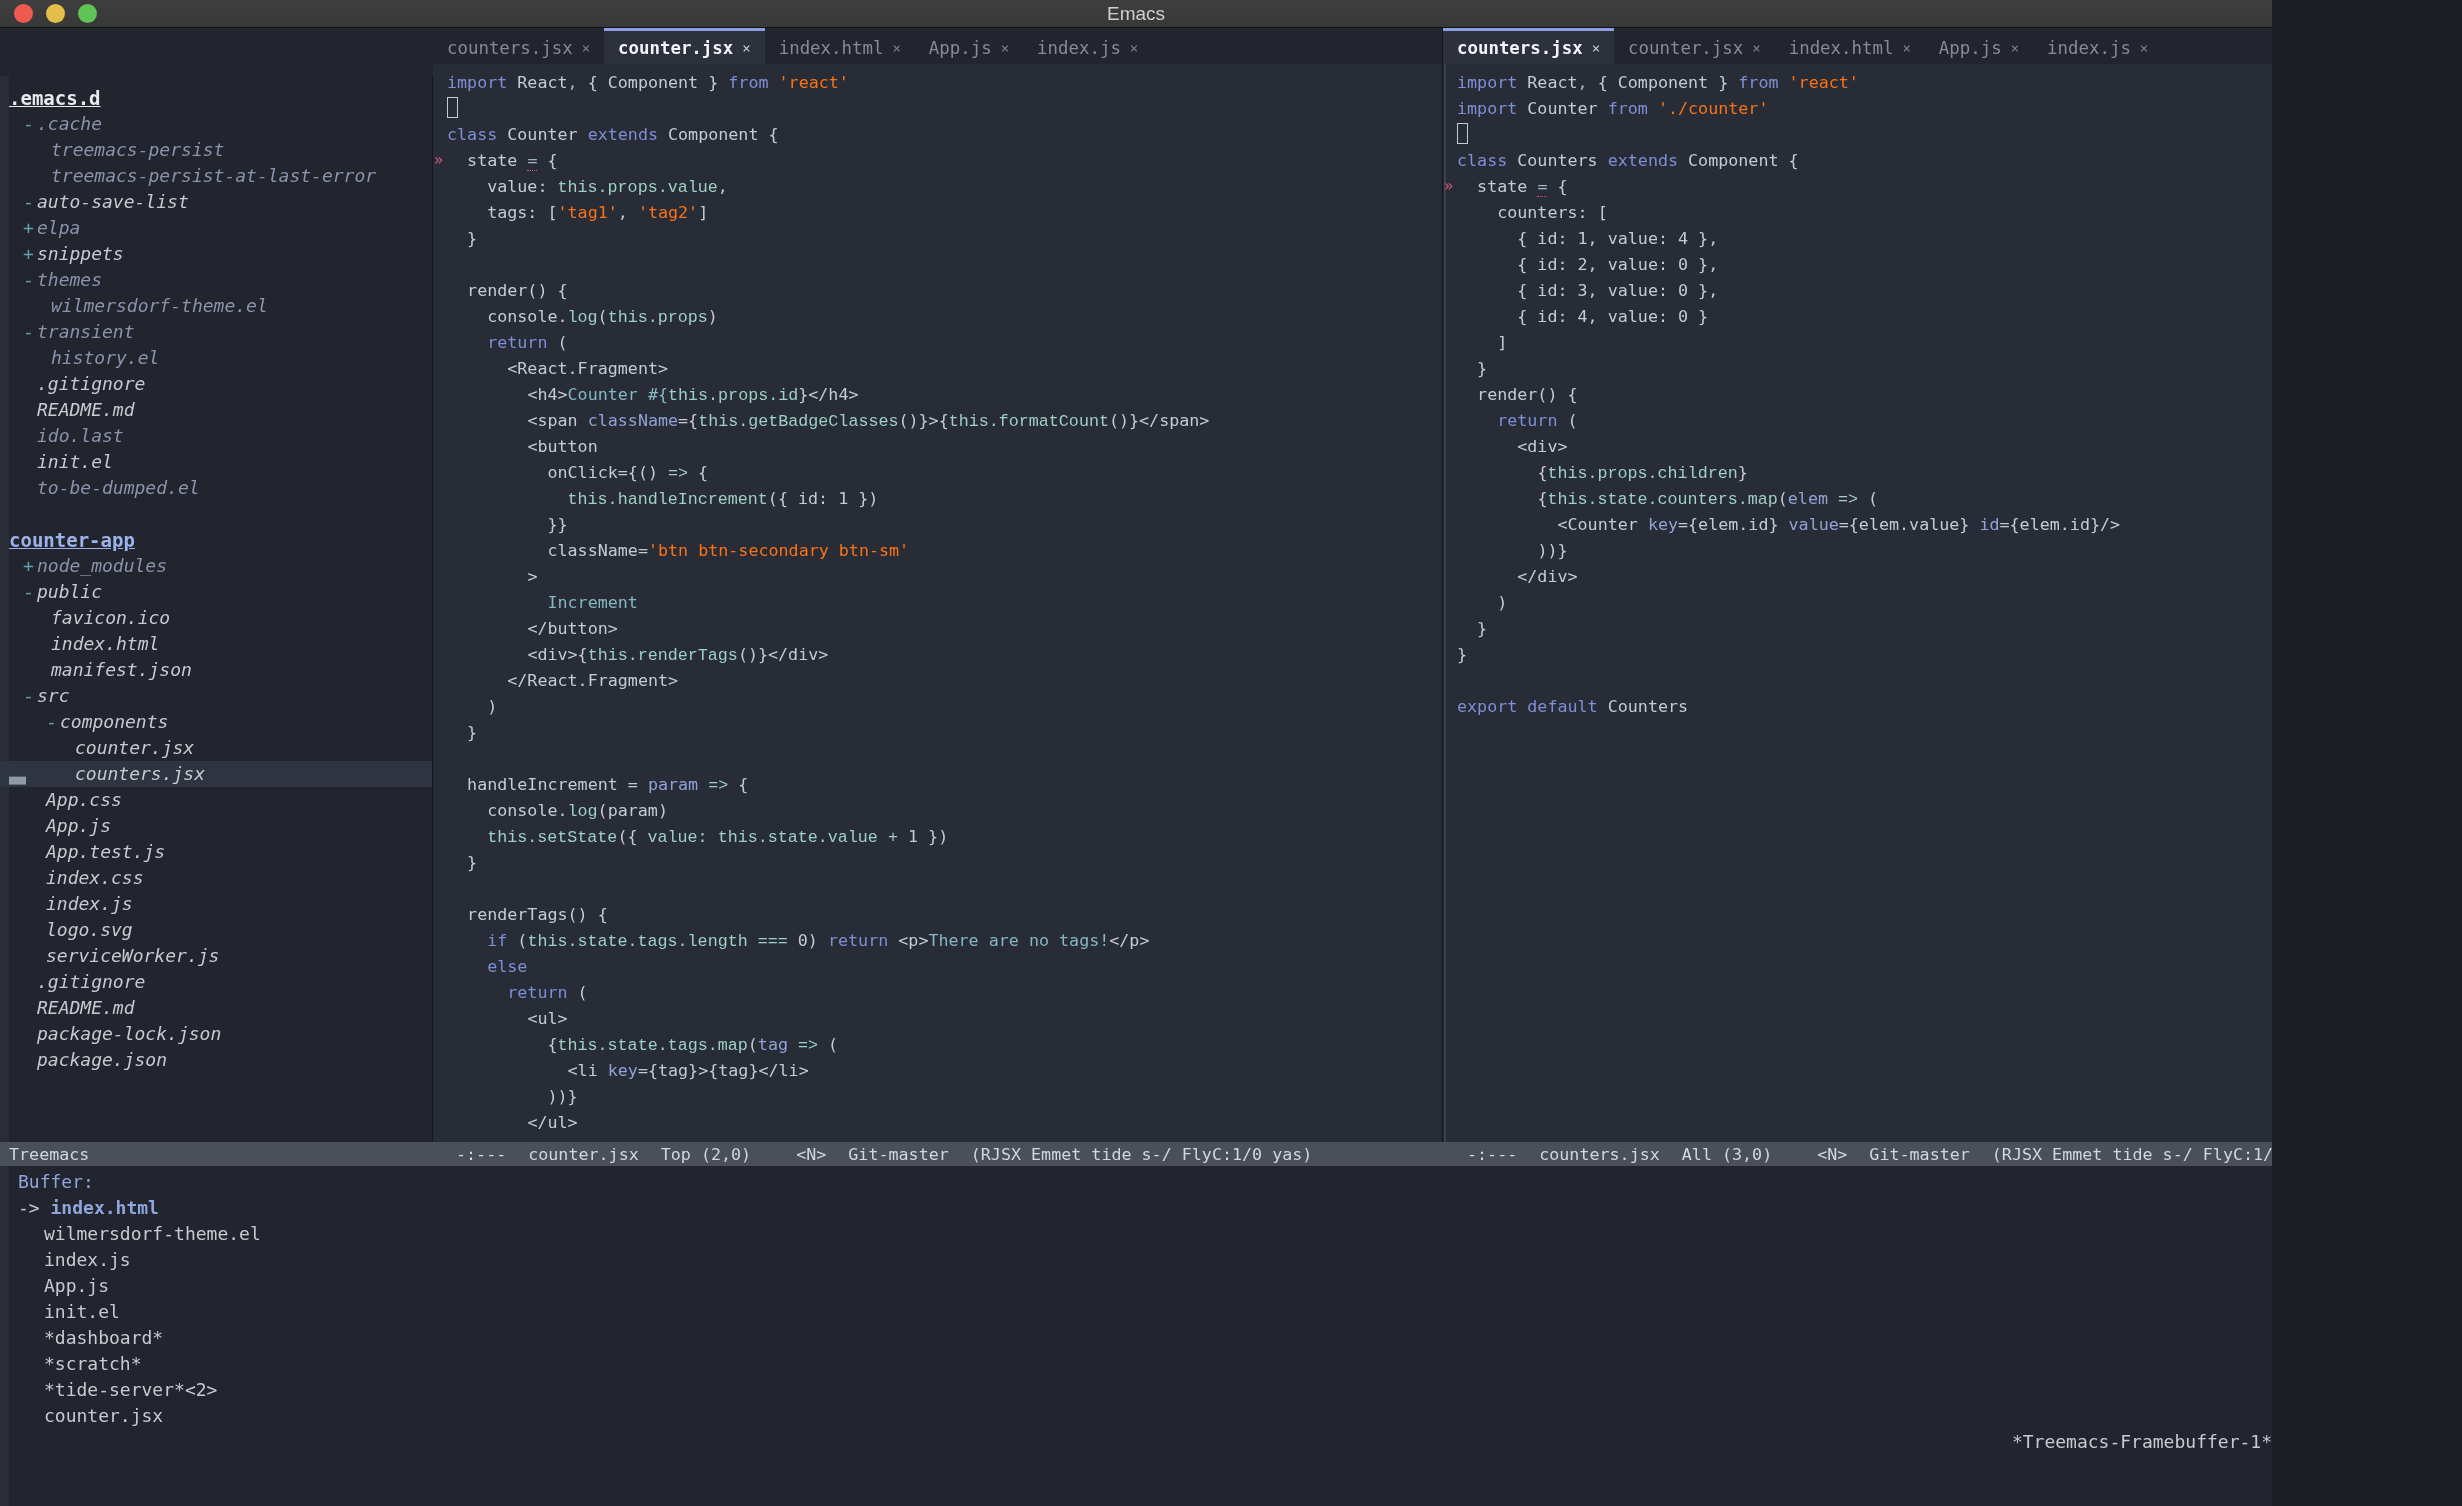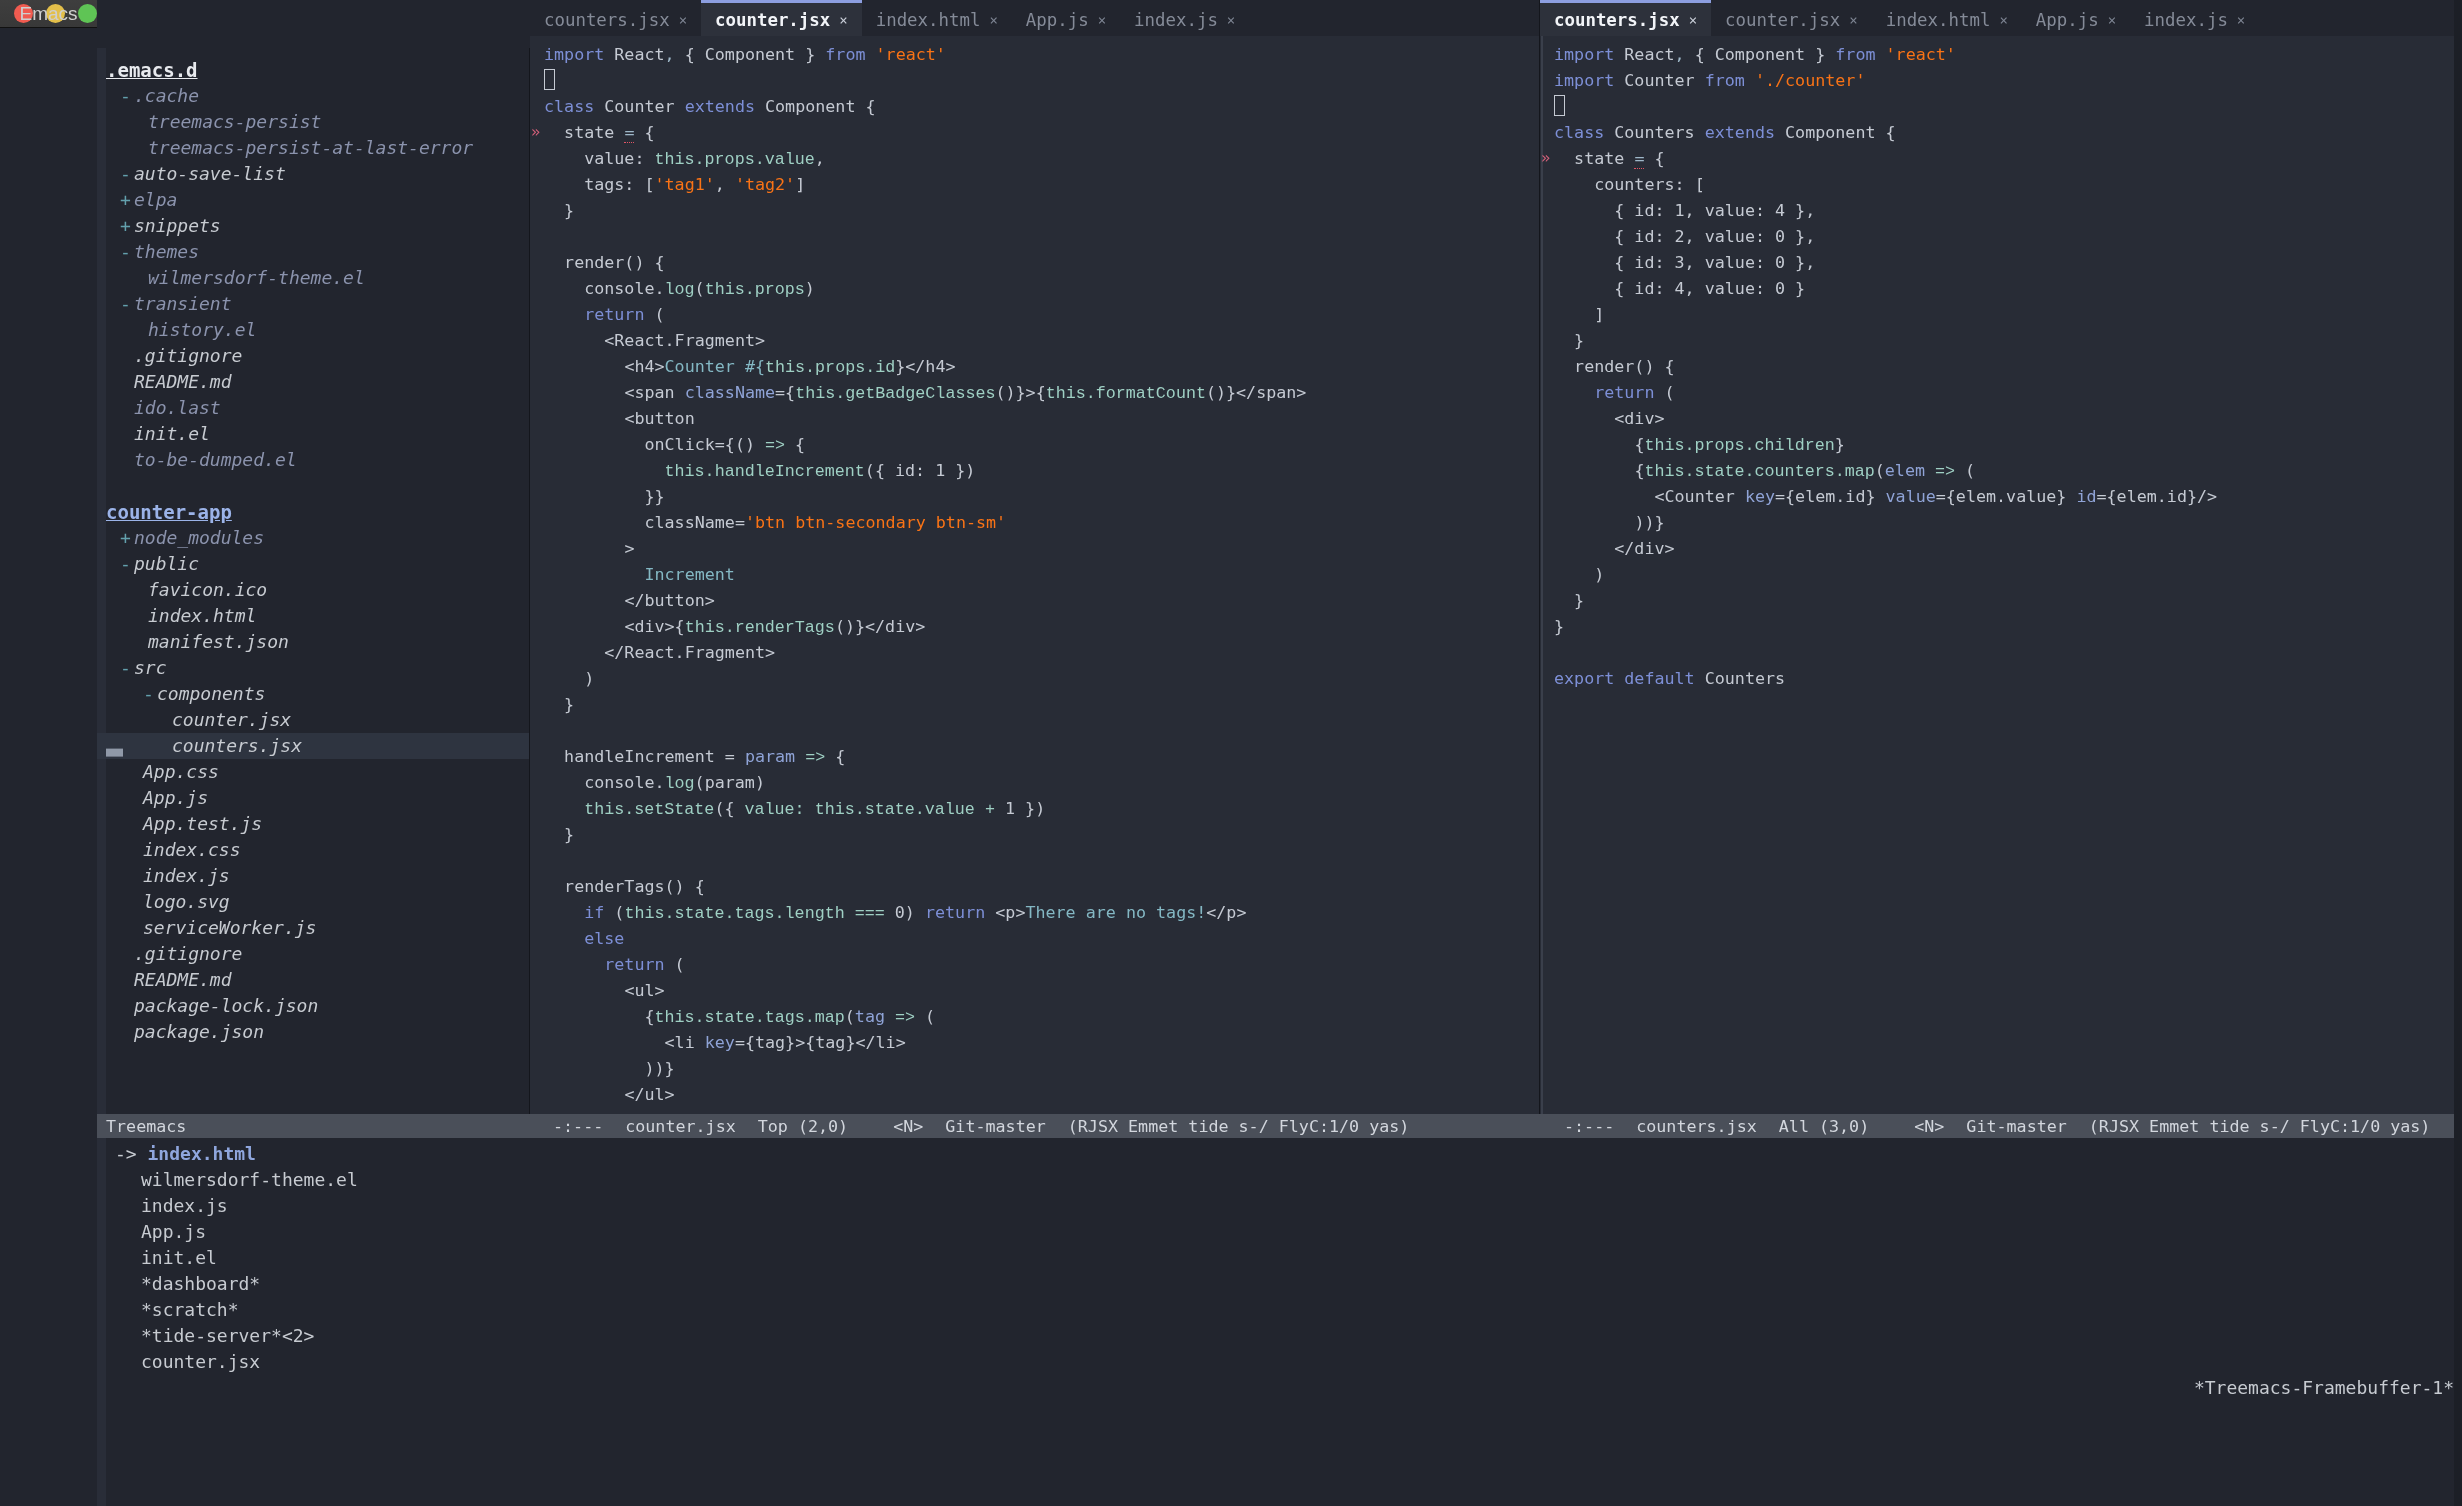--- a/index.html
+++ b/index.html
@@ -5,23 +5,23 @@
   html, body {
     margin: 0; padding: 0;
     background: #1c1f26;
   }
   body {
     width: 2462px; height: 1507px;
     font-family: "DejaVu Sans Mono", monospace;
     overflow: hidden;
   }
   #app {
-    width: 2454px; height: 1507px;
-    position: relative;
-    display: flex; flex-direction: row;
+    width: 2272px; height: 1507px;
+    position: relative;
+    display: flex; flex-direction: column;
     background: #22252e;
   }
 
   
   .titlebar {
     height: 27px; flex: 0 0 27px;
     background: linear-gradient(#3e3e3e, #383838);
     border-bottom: 0.6px solid #111;
     display: flex; align-items: center;
     position: relative;
@@ -319,20 +319,21 @@
         <span class="ml-seg">All (3,0)</span>
         <span class="ml-seg ml-pad">&lt;N&gt;</span>
         <span class="ml-seg">Git-master</span>
         <span class="ml-seg">(RJSX Emmet tide s-/ FlyC:1/0 yas)</span>
       </div>
     </div>
 
     <div class="bottom">
       <div class="bottom-edge"></div>
       <div class="bottom-inner">
+        <div class="b-row"><span class="b-label">Buffer:</span></div>
         <div class="b-row"><span class="b-cur">-&gt;</span> <span class="b-current-name">index.html</span></div>
         <div class="b-row indent1"><span>wilmersdorf-theme.el</span></div>
         <div class="b-row indent1"><span>index.js</span></div>
         <div class="b-row indent1"><span>App.js</span></div>
         <div class="b-row indent1"><span>init.el</span></div>
         <div class="b-row indent1"><span>*dashboard*</span></div>
         <div class="b-row indent1"><span>*scratch*</span></div>
         <div class="b-row indent1"><span>*tide-server*&lt;2&gt;</span></div>
         <div class="b-row indent1"><span>counter.jsx</span></div>
         <div class="b-row indent2"><span>*Treemacs-Framebuffer-1*</span></div>

